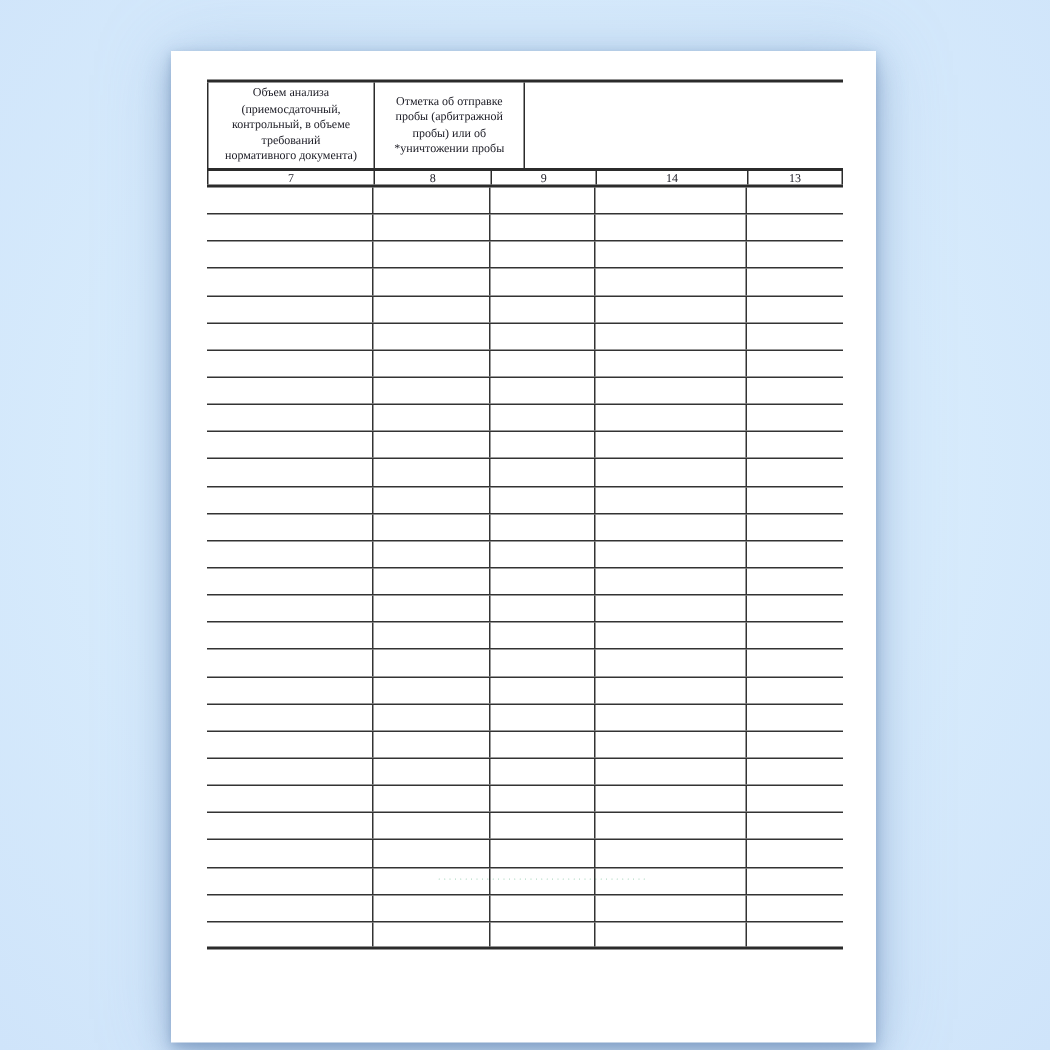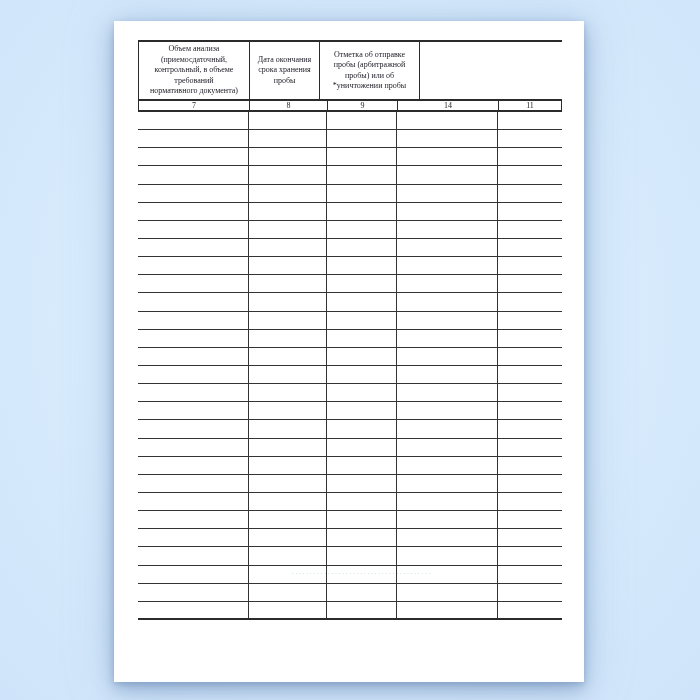--- a/index.html
+++ b/index.html
@@ -12,21 +12,21 @@
   .canvas {
     position: relative;
     width: 700px;
     height: 700px;
     background: radial-gradient(ellipse at 50% 45%, #dcedfd 0%, #d7ebfc 55%, #cfe4fa 100%);
     overflow: hidden;
   }
   .paper {
     position: absolute;
     left: 114px;
-    top: 21px;
+    top: 34px;
     width: 470px;
     height: 661px;
     background: #ffffff;
     box-shadow:
       0 8px 18px rgba(88, 123, 168, 0.45),
       0 2px 6px rgba(88, 123, 168, 0.35),
       0 0 45px rgba(125, 160, 205, 0.35);
   }
   .table {
     position: absolute;
@@ -116,35 +116,32 @@
 <div class="canvas">
   <div class="paper">
     <div class="table">
 
       <div class="header-row">
         <div class="hcell col0">Объем анализа
 (приемосдаточный,
 контрольный, в объеме
 требований
 нормативного документа)</div>
-        <div class="hcell col2">Дата окончания
-срока хранения
-пробы</div>
         <div class="hcell col3">Отметка об отправке
 пробы (арбитражной
 пробы) или об
 *уничтожении пробы</div>
       </div>
 
       <div class="numbers-row">
         <div class="ncell col0">7</div>
         <div class="ncell col1">8</div>
         <div class="ncell col2">9</div>
         <div class="ncell col3">14</div>
-        <div class="ncell col4">11</div>
+        <div class="ncell col4">13</div>
       </div>
 
       <div class="tbody">
           <div class="row">
             <div class="cell col0"></div>
             <div class="cell col1"></div>
             <div class="cell col2"></div>
             <div class="cell col3"></div>
             <div class="cell col4"></div>
           </div>

